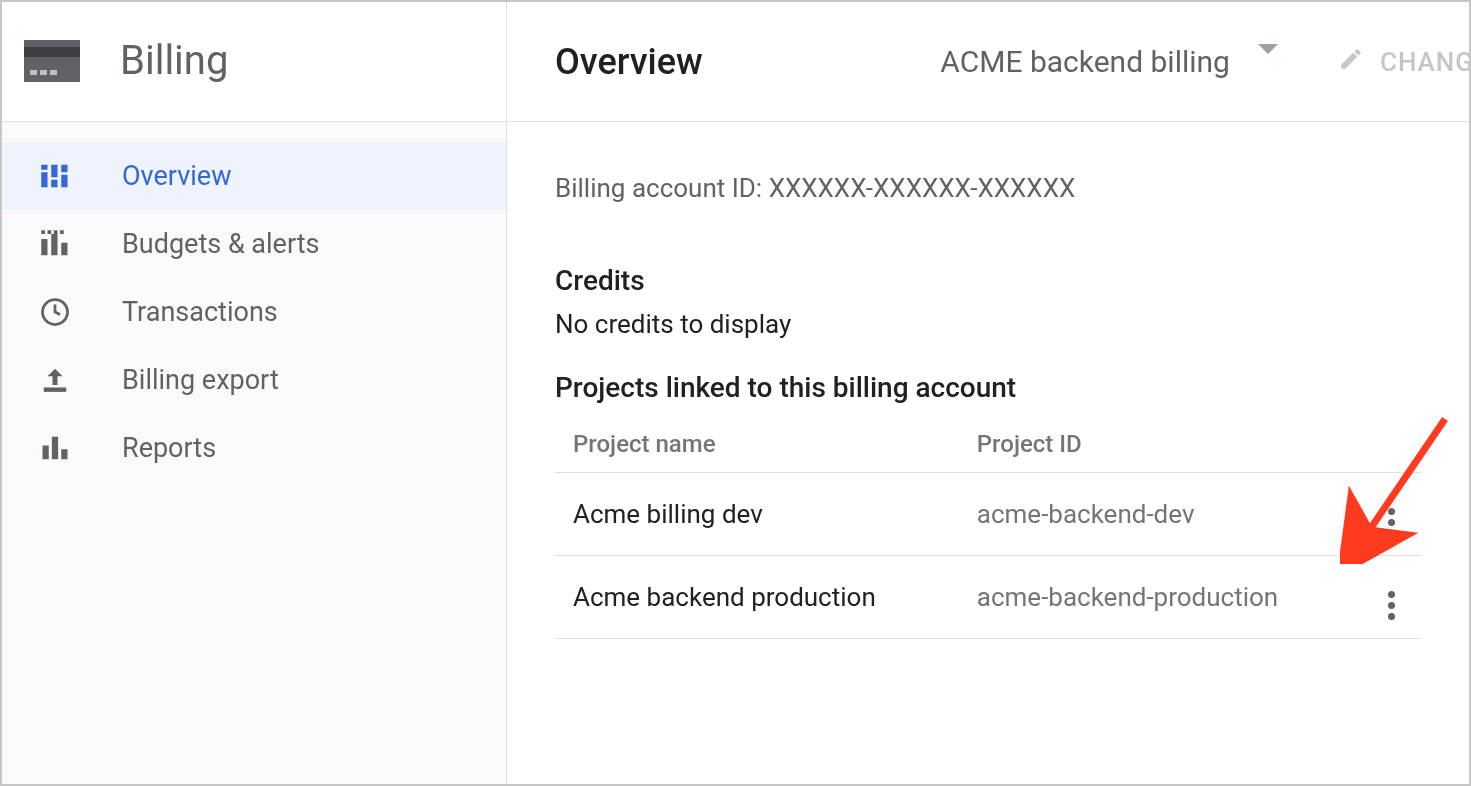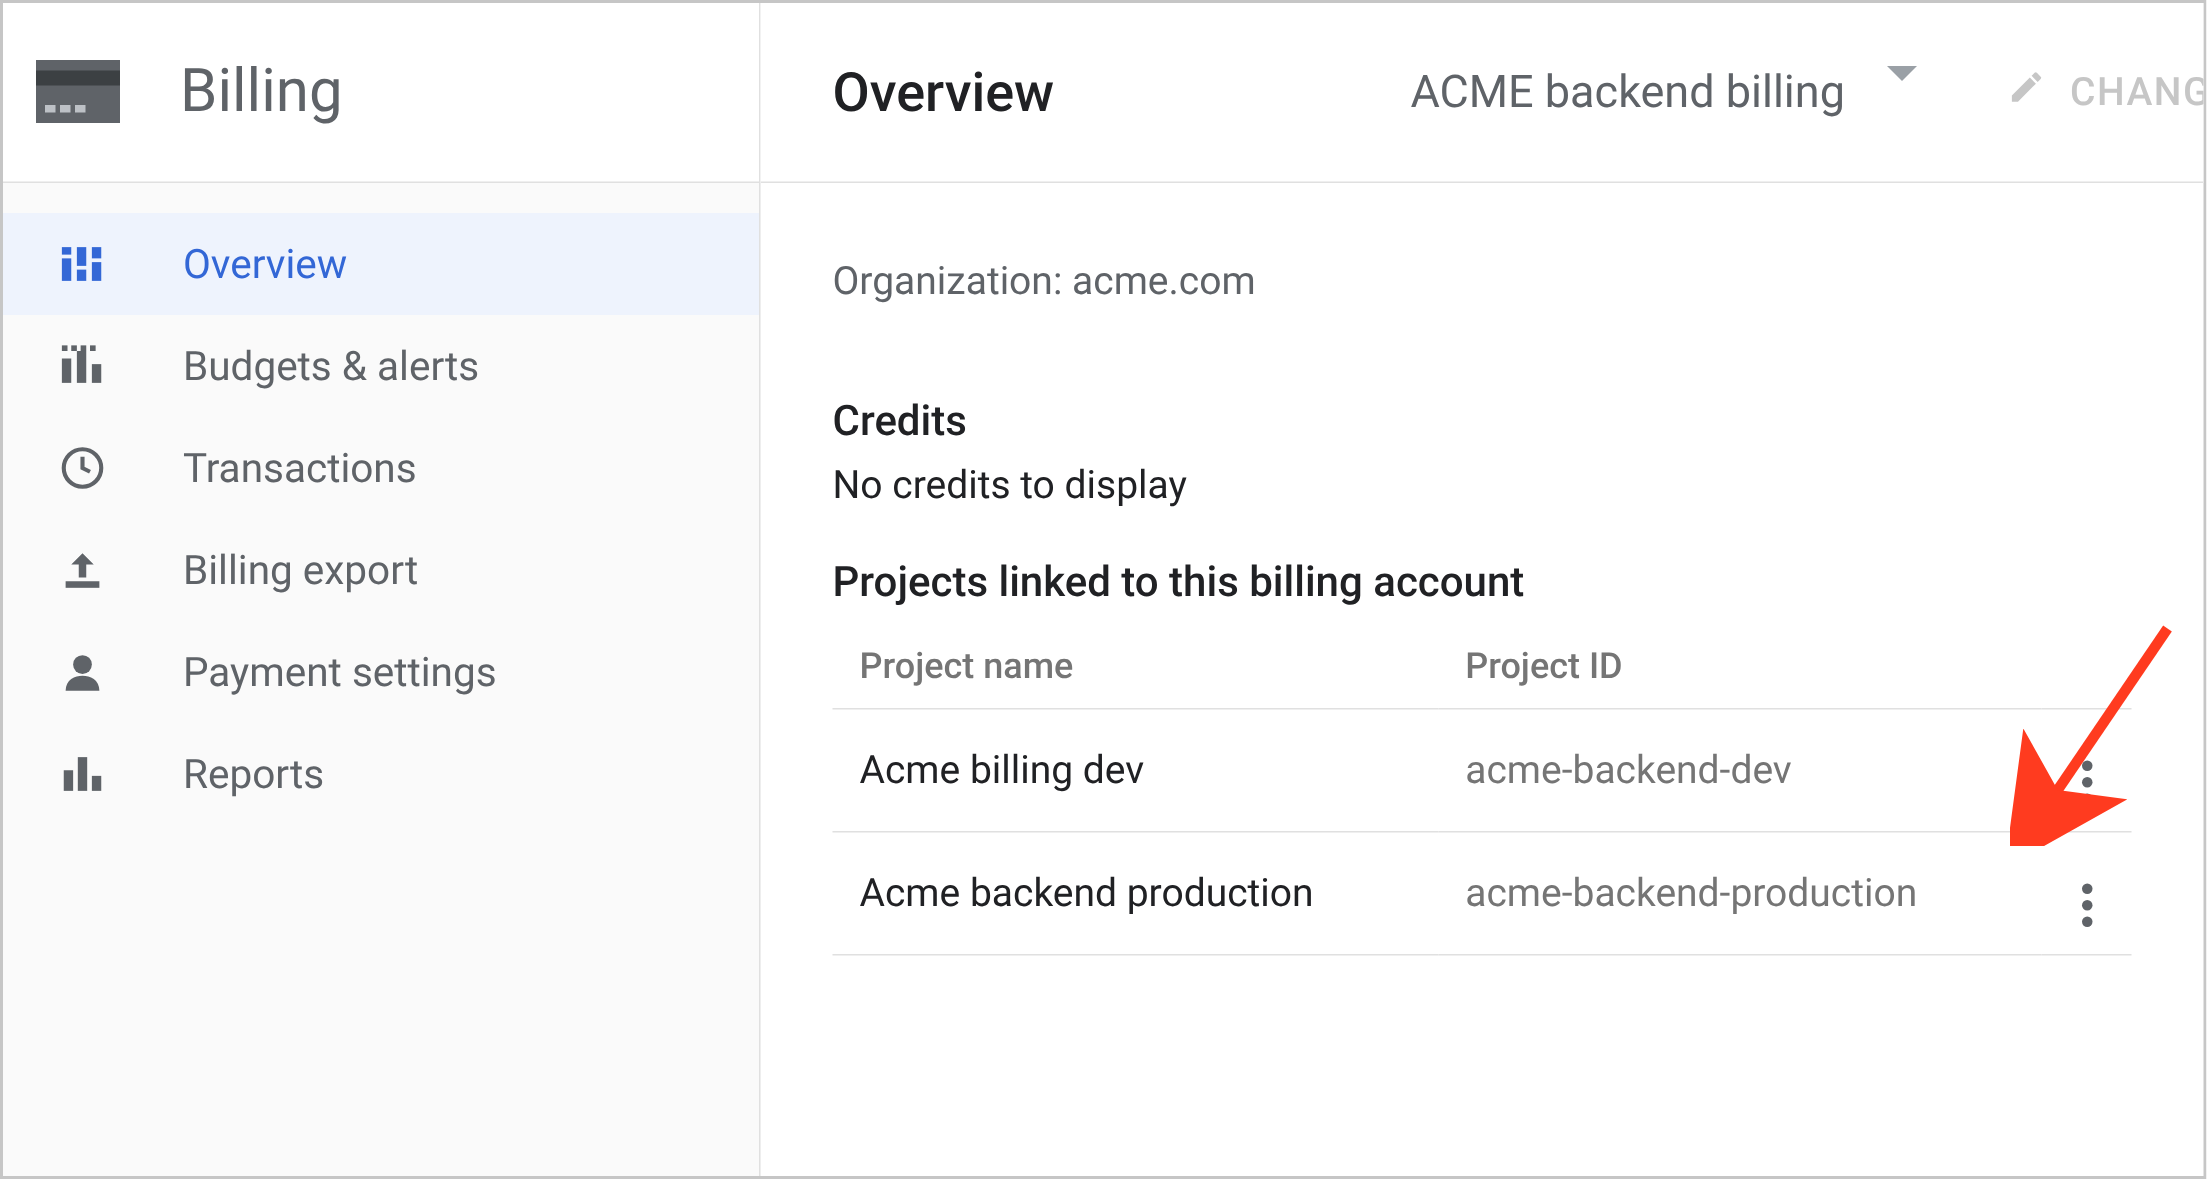--- a/index.html
+++ b/index.html
@@ -259,29 +259,20 @@
           <svg width="30" height="30" viewBox="0 0 24 24" fill="#5f6368">
             <path d="M12 3 L6 9 L10 9 L10 16 L14 16 L14 9 L18 9 Z"></path>
             <rect x="3" y="18" width="18" height="3.5"></rect>
           </svg>
         </span>
         <span class="nav-label">Billing export</span>
       </div>
       <div class="nav-item">
         <span class="nav-icon">
           <svg width="30" height="30" viewBox="0 0 24 24" fill="#5f6368">
-            <circle cx="12" cy="8" r="5"></circle>
-            <path d="M3 22 C3 16 8 14 12 14 C16 14 21 16 21 22 Z"></path>
-          </svg>
-        </span>
-        <span class="nav-label">Payment settings</span>
-      </div>
-      <div class="nav-item">
-        <span class="nav-icon">
-          <svg width="30" height="30" viewBox="0 0 24 24" fill="#5f6368">
             <rect x="2" y="10" width="5" height="11"></rect>
             <rect x="9.5" y="3" width="5" height="18"></rect>
             <rect x="17" y="13" width="5" height="8"></rect>
           </svg>
         </span>
         <span class="nav-label">Reports</span>
       </div>
     </nav>
   </aside>
 
@@ -297,21 +288,21 @@
           <svg width="26" height="26" viewBox="0 0 24 24" fill="#c6c6c6">
             <path d="M3 17.25V21h3.75L17.81 9.94l-3.75-3.75L3 17.25zM20.71 7.04a1 1 0 0 0 0-1.41l-2.34-2.34a1 1 0 0 0-1.41 0l-1.83 1.83 3.75 3.75 1.83-1.83z"></path>
           </svg>
         </span>
         <span>CHANG</span>
       </div>
     </div>
 
     <div class="content">
       <div class="info-line">
-        <span>Organization: </span><span>acme.com</span>
+        <span>Billing account ID: </span><span>XXXXXX-XXXXXX-XXXXXX</span>
       </div>
 
       <div class="section-title">Credits</div>
       <div class="empty-msg">No credits to display</div>
 
       <div class="projects-title">Projects linked to this billing account</div>
       <table>
         <thead>
           <tr>
             <th>Project name</th>

